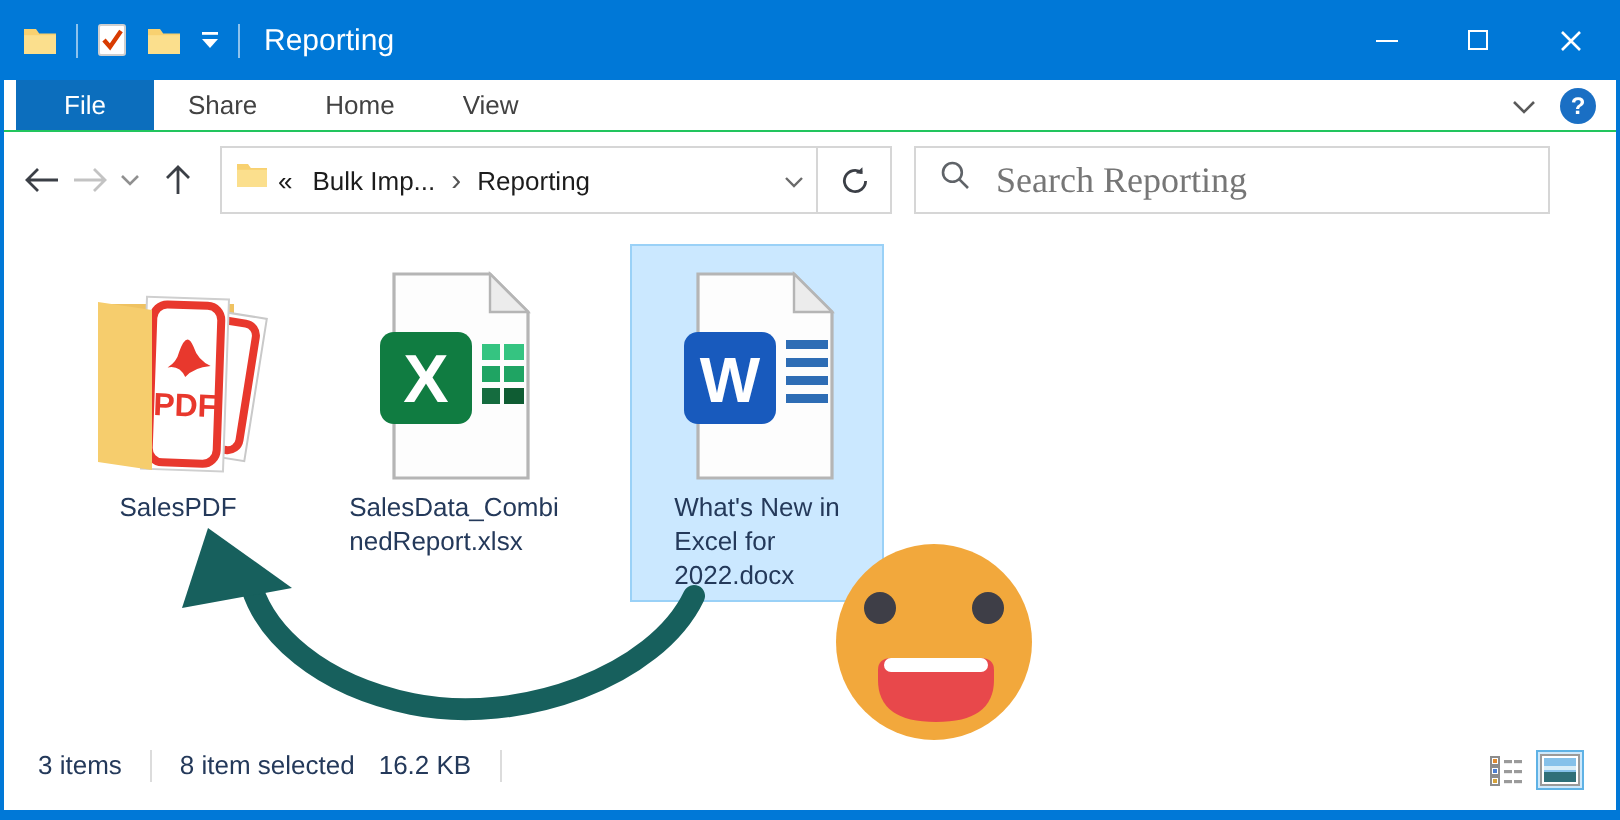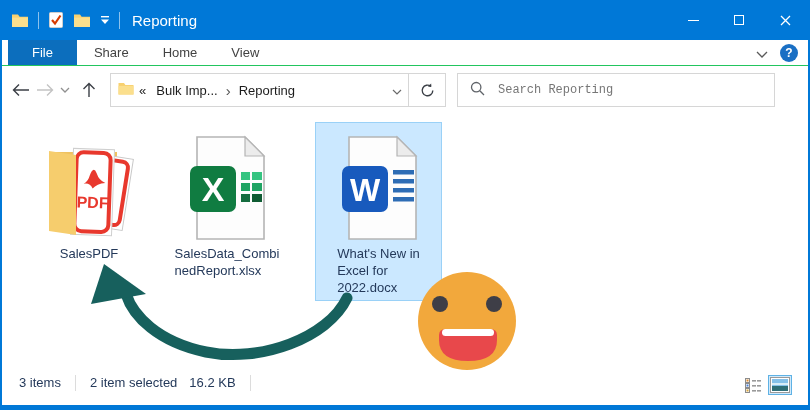--- a/index.html
+++ b/index.html
@@ -33,21 +33,21 @@
   
   .navbar { height:48px; display:flex; align-items:center; flex:0 0 auto; padding-left:10px; background:#fff; }
   .nav-btn { display:flex; align-items:center; justify-content:center; margin-right:6px; }
   .addr-box { width:336px; height:34px; border:1px solid #d6d6d6; display:flex; align-items:center; padding-left:7px; margin-left:8px; }
   .crumb { font-size:13px; color:#1c1c1c; padding:0 5px; white-space:nowrap; }
   .crumb-sep { font-size:15px; color:#555; padding:0 3px; }
   .addr-spacer { flex:1; }
   .addr-divider { width:1px; height:32px; background:#d6d6d6; margin-left:6px; }
   .refresh-btn { width:36px; height:32px; display:flex; align-items:center; justify-content:center; }
   .search-box { width:318px; height:34px; border:1px solid #d6d6d6; display:flex; align-items:center; gap:11px; padding:0 12px; margin-left:11px; }
-  .search-box input { border:0; outline:0; flex:1; font-size:12px; font-family:Liberation Mono, monospace; color:#be185d; background:transparent; }
+  .search-box input { border:0; outline:0; flex:1; font-size:18px; font-family:Liberation Serif, serif; color:#be185d; background:transparent; }
   .search-box input::placeholder { color:#767676; }
 
   
   .content { position:relative; flex:1; background:#fff; }
   .item { position:absolute; display:flex; flex-direction:column; align-items:center; }
   .icon-box { height:118px; display:flex; align-items:flex-end; justify-content:center; }
   .file-label { margin-top:3px; font-size:13px; line-height:17px; color:#24395a; text-align:left; }
   .item.selected { background:#cbe8ff; border:1px solid #9ad1f7; padding:1px 0 4px 0; }
   .overlay { position:absolute; left:0; top:0; width:100%; height:100%; pointer-events:none; }
 
@@ -261,21 +261,21 @@
           <path d="M-29 0 Q-29 -6 -22 -6 L22 -6 Q29 -6 29 0 L29 5 Q29 26 0 26 Q-29 26 -29 5 Z" fill="#e8484b"></path>
           <rect x="-26" y="-6" width="52" height="7" rx="3.5" fill="#ffffff"></rect>
         </g>
       </g>
     </svg>
   </div>
 
   <div class="statusbar">
     <span>3 items</span>
     <span class="status-sep"></span>
-    <span>2 item selected</span>
+    <span>8 item selected</span>
     <span class="size-text">16.2 KB</span>
     <span class="status-sep"></span>
     <span class="view-toggles">
       <span class="view-btn">
         <svg width="16" height="15" viewBox="0 0 16 15">
           <rect x="0.5" y="0.5" width="4" height="4" fill="#fff" stroke="#8c8c8c"></rect>
             <rect x="1.5" y="1.5" width="2" height="2" fill="#e08a2e"></rect>
           <rect x="0.5" y="5.5" width="4" height="4" fill="#fff" stroke="#8c8c8c"></rect>
             <rect x="1.5" y="6.5" width="2" height="2" fill="#4a7fd4"></rect>
           <rect x="0.5" y="10.5" width="4" height="4" fill="#fff" stroke="#8c8c8c"></rect>

